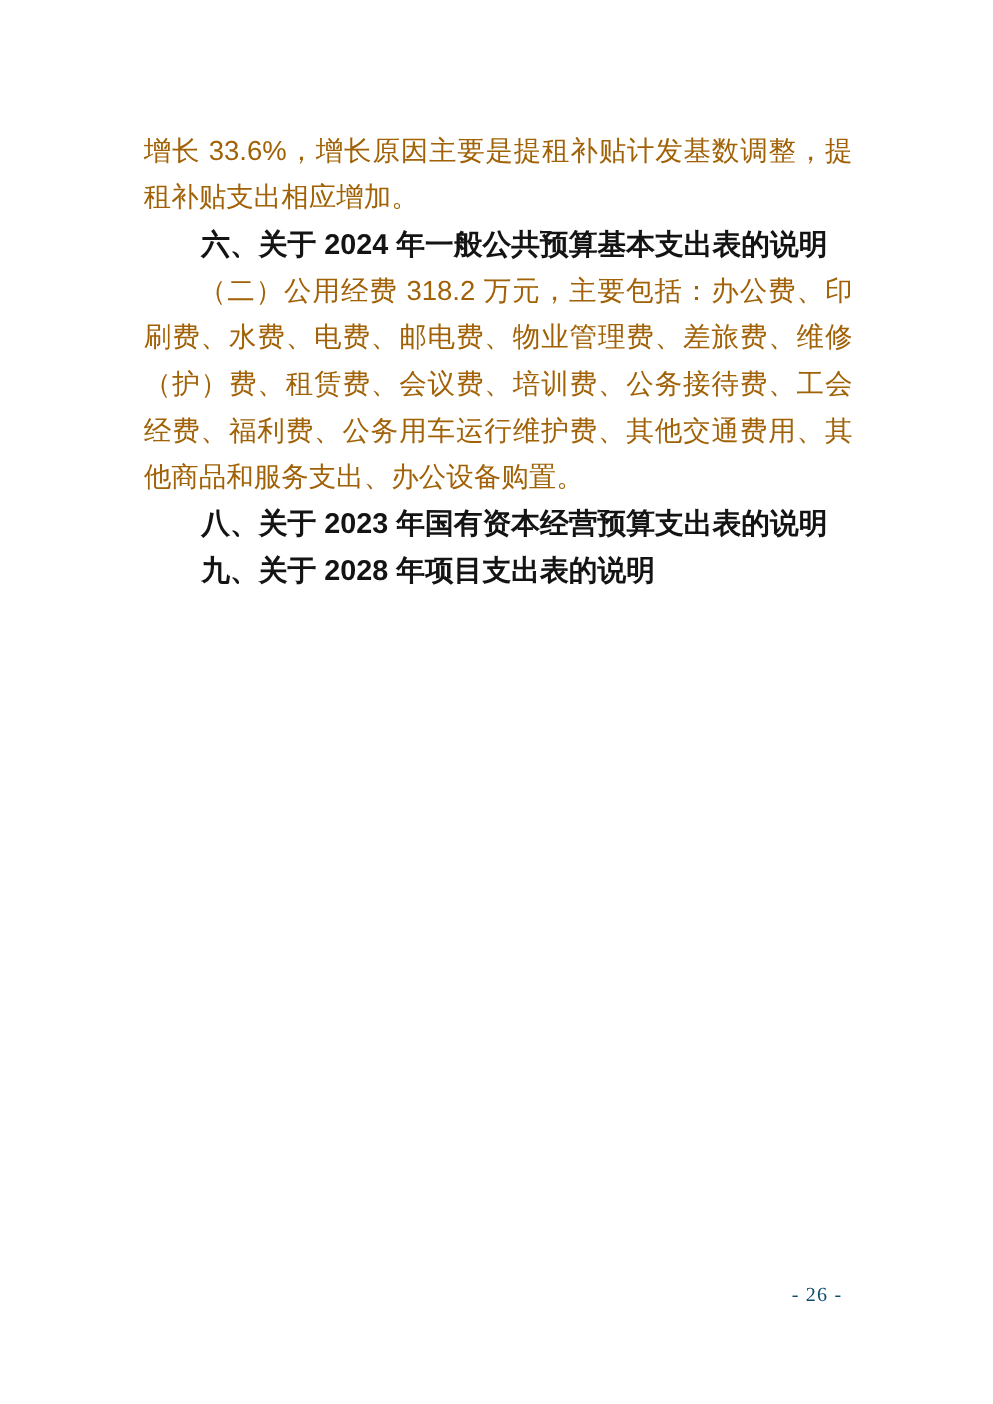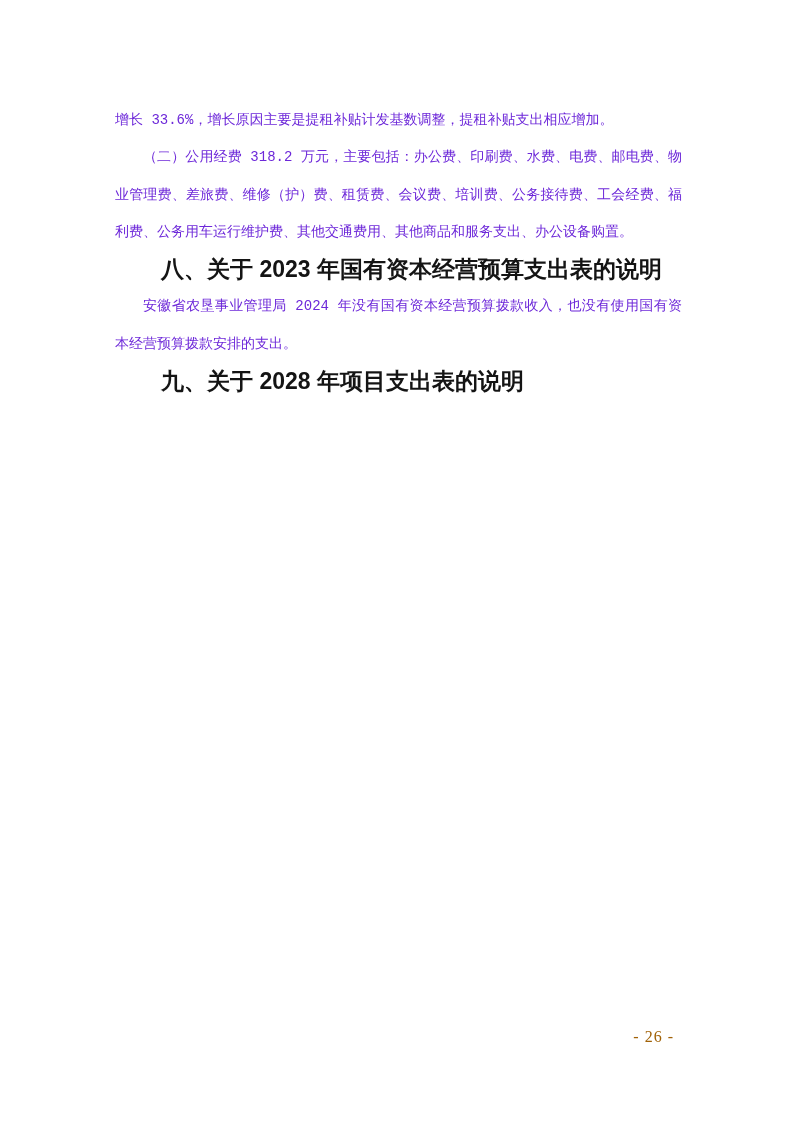--- a/index.html
+++ b/index.html
@@ -16,52 +16,52 @@
   }
   .page-body {
     position: absolute;
     left: 115px;
     top: 102px;
     width: 567px;
   }
   .page-body p {
     margin: 0;
     padding: 0;
-    font-family: Liberation Mono, monospace;
-    font-size: 14px;
+    font-family: Liberation Sans, sans-serif;
+    font-size: 22px;
     line-height: 37.3px;
-    color: #6d28d9;
+    color: #a16207;
     text-align: justify;
   }
   .page-body p.indent {
     text-indent: 2em;
   }
   .page-body p.heading {
     font-family: "Liberation Sans", "DejaVu Sans", sans-serif;
     font-weight: 700;
     font-size: 23px;
     color: #141414;
     text-align: left;
   }
   .page-number {
     position: absolute;
     top: 1028px;
     right: 120px;
     font-family: "Liberation Serif", "DejaVu Serif", serif;
     font-size: 16px;
     line-height: 18px;
-    color: #a16207;
+    color: #0c4a6e;
     letter-spacing: 1px;
   }
 </style>
 </head>
 <body>
 
 <div class="page">
   <div class="page-body">
     <p>增长 33.6%，增长原因主要是提租补贴计发基数调整，提租补贴支出相应增加。</p>
+    <p class="heading indent">六、关于 2024 年一般公共预算基本支出表的说明</p>
     <p class="indent">（二）公用经费 318.2 万元，主要包括：办公费、印刷费、水费、电费、邮电费、物业管理费、差旅费、维修（护）费、租赁费、会议费、培训费、公务接待费、工会经费、福利费、公务用车运行维护费、其他交通费用、其他商品和服务支出、办公设备购置。</p>
     <p class="heading indent">八、关于 2023 年国有资本经营预算支出表的说明</p>
-    <p class="indent">安徽省农垦事业管理局 2024 年没有国有资本经营预算拨款收入，也没有使用国有资本经营预算拨款安排的支出。</p>
     <p class="heading indent">九、关于 2028 年项目支出表的说明</p>
   </div>
   <div class="page-number">- 26 -</div>
 </div>
 
 </body></html>

